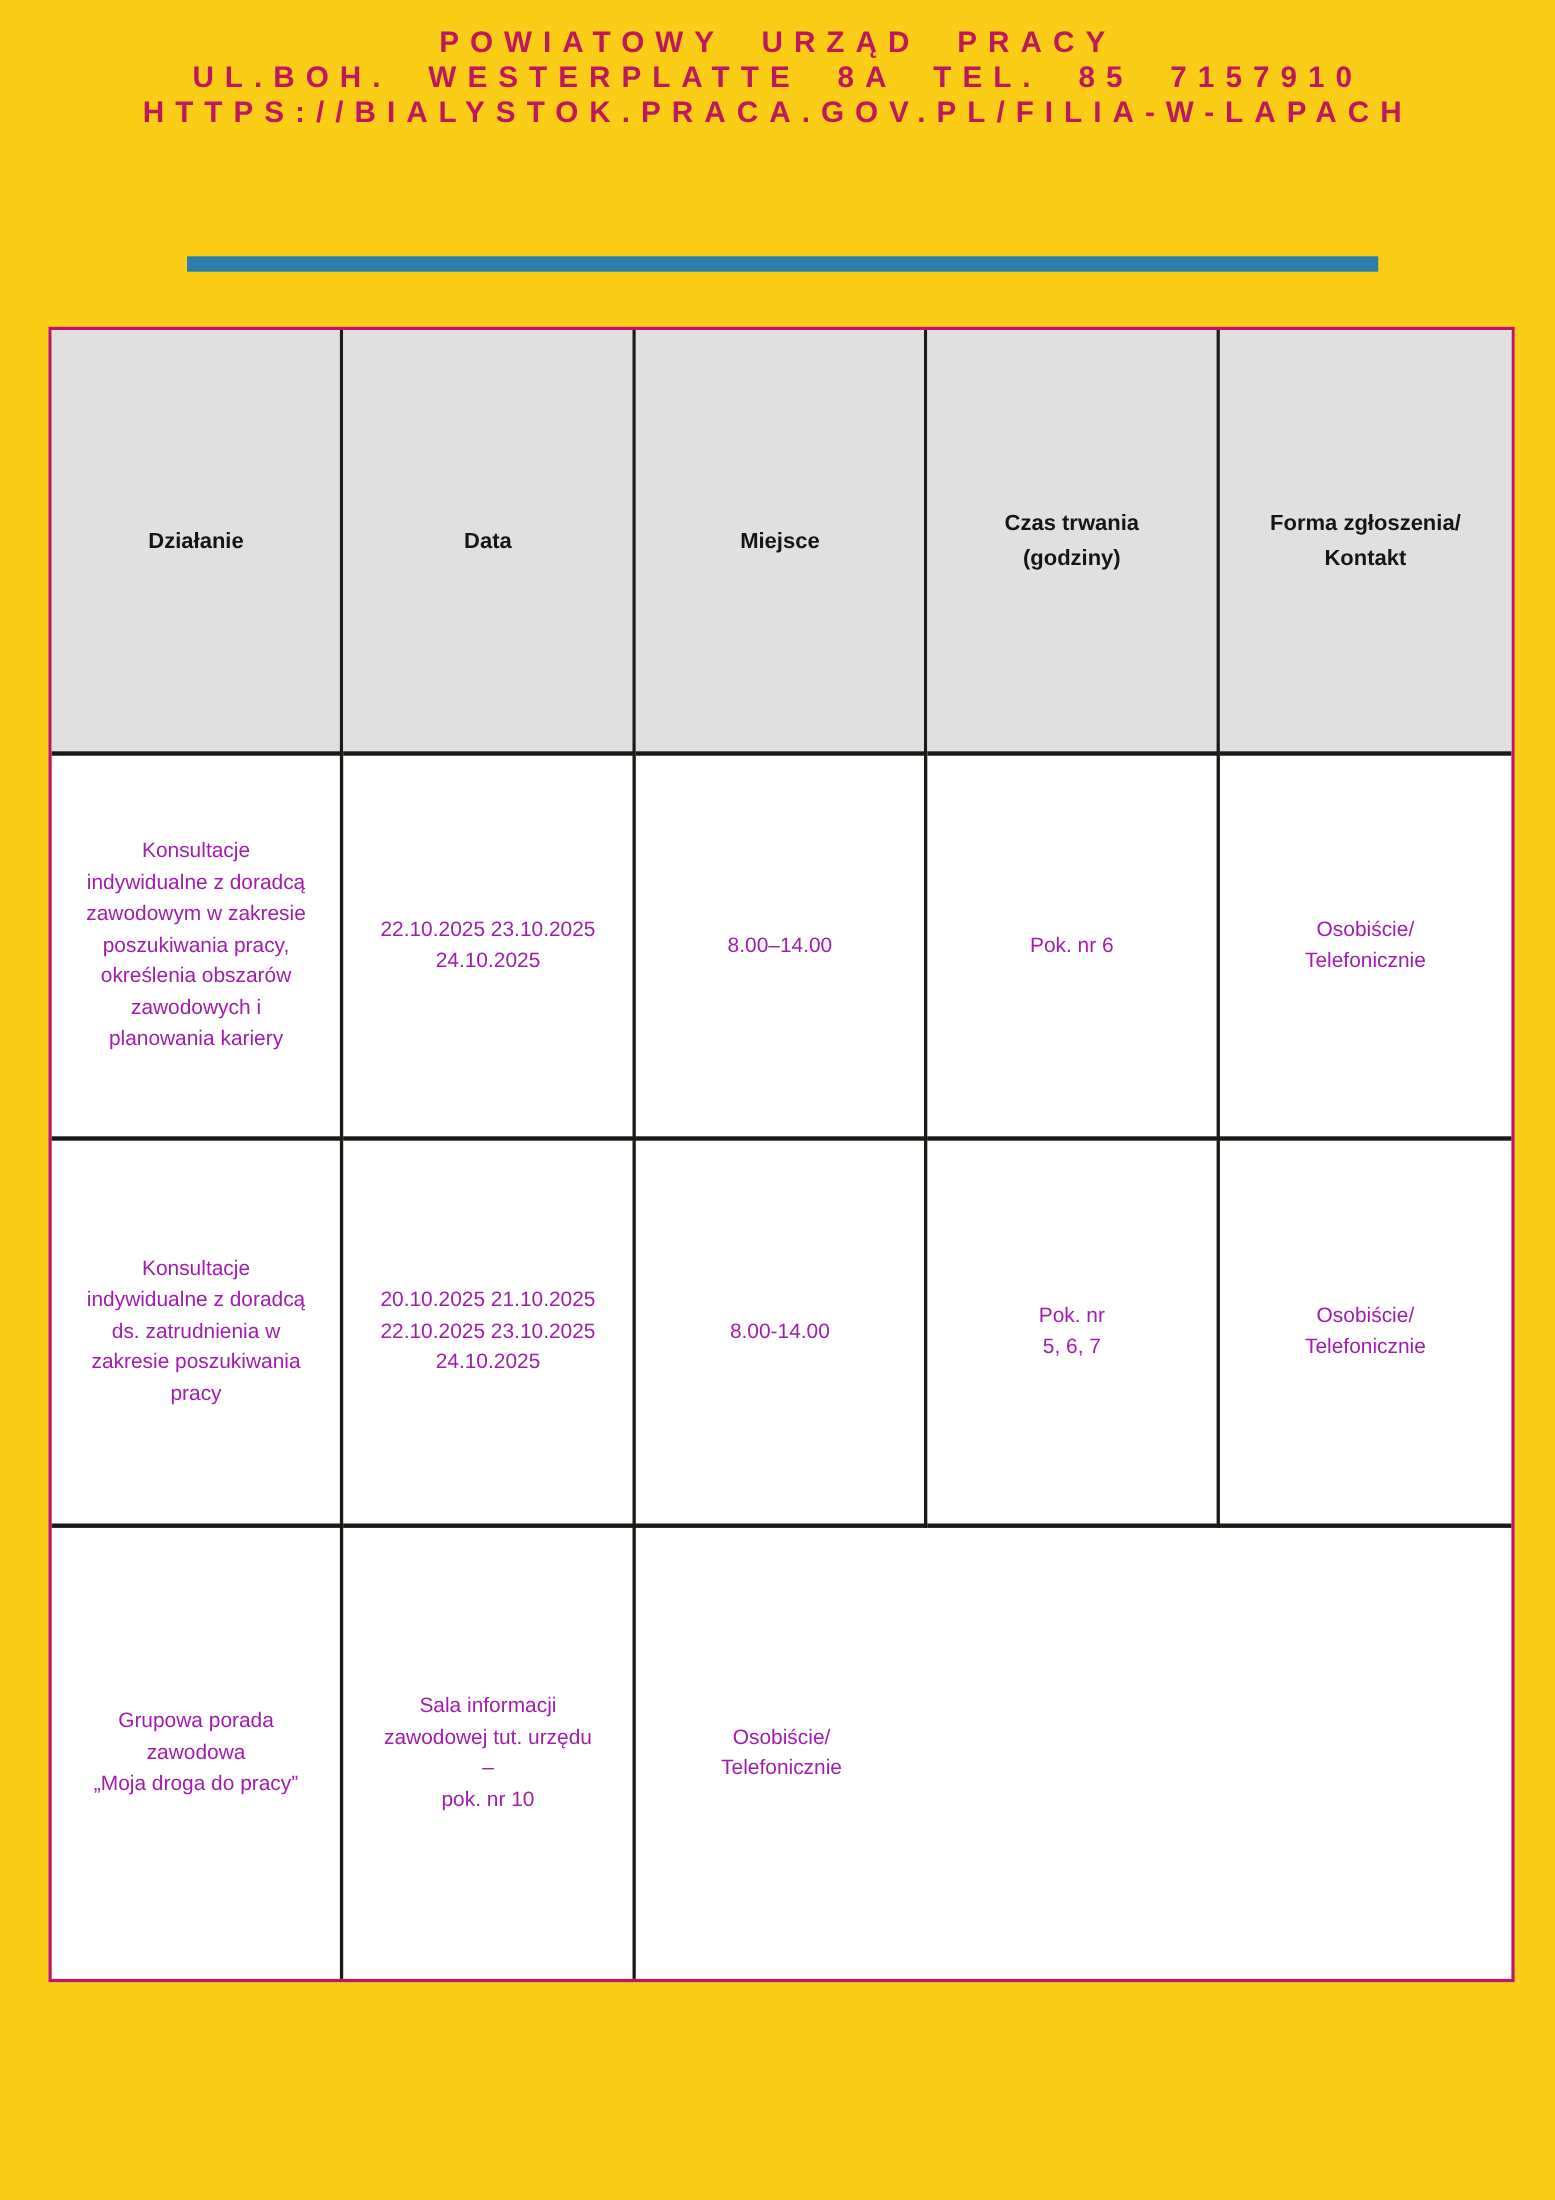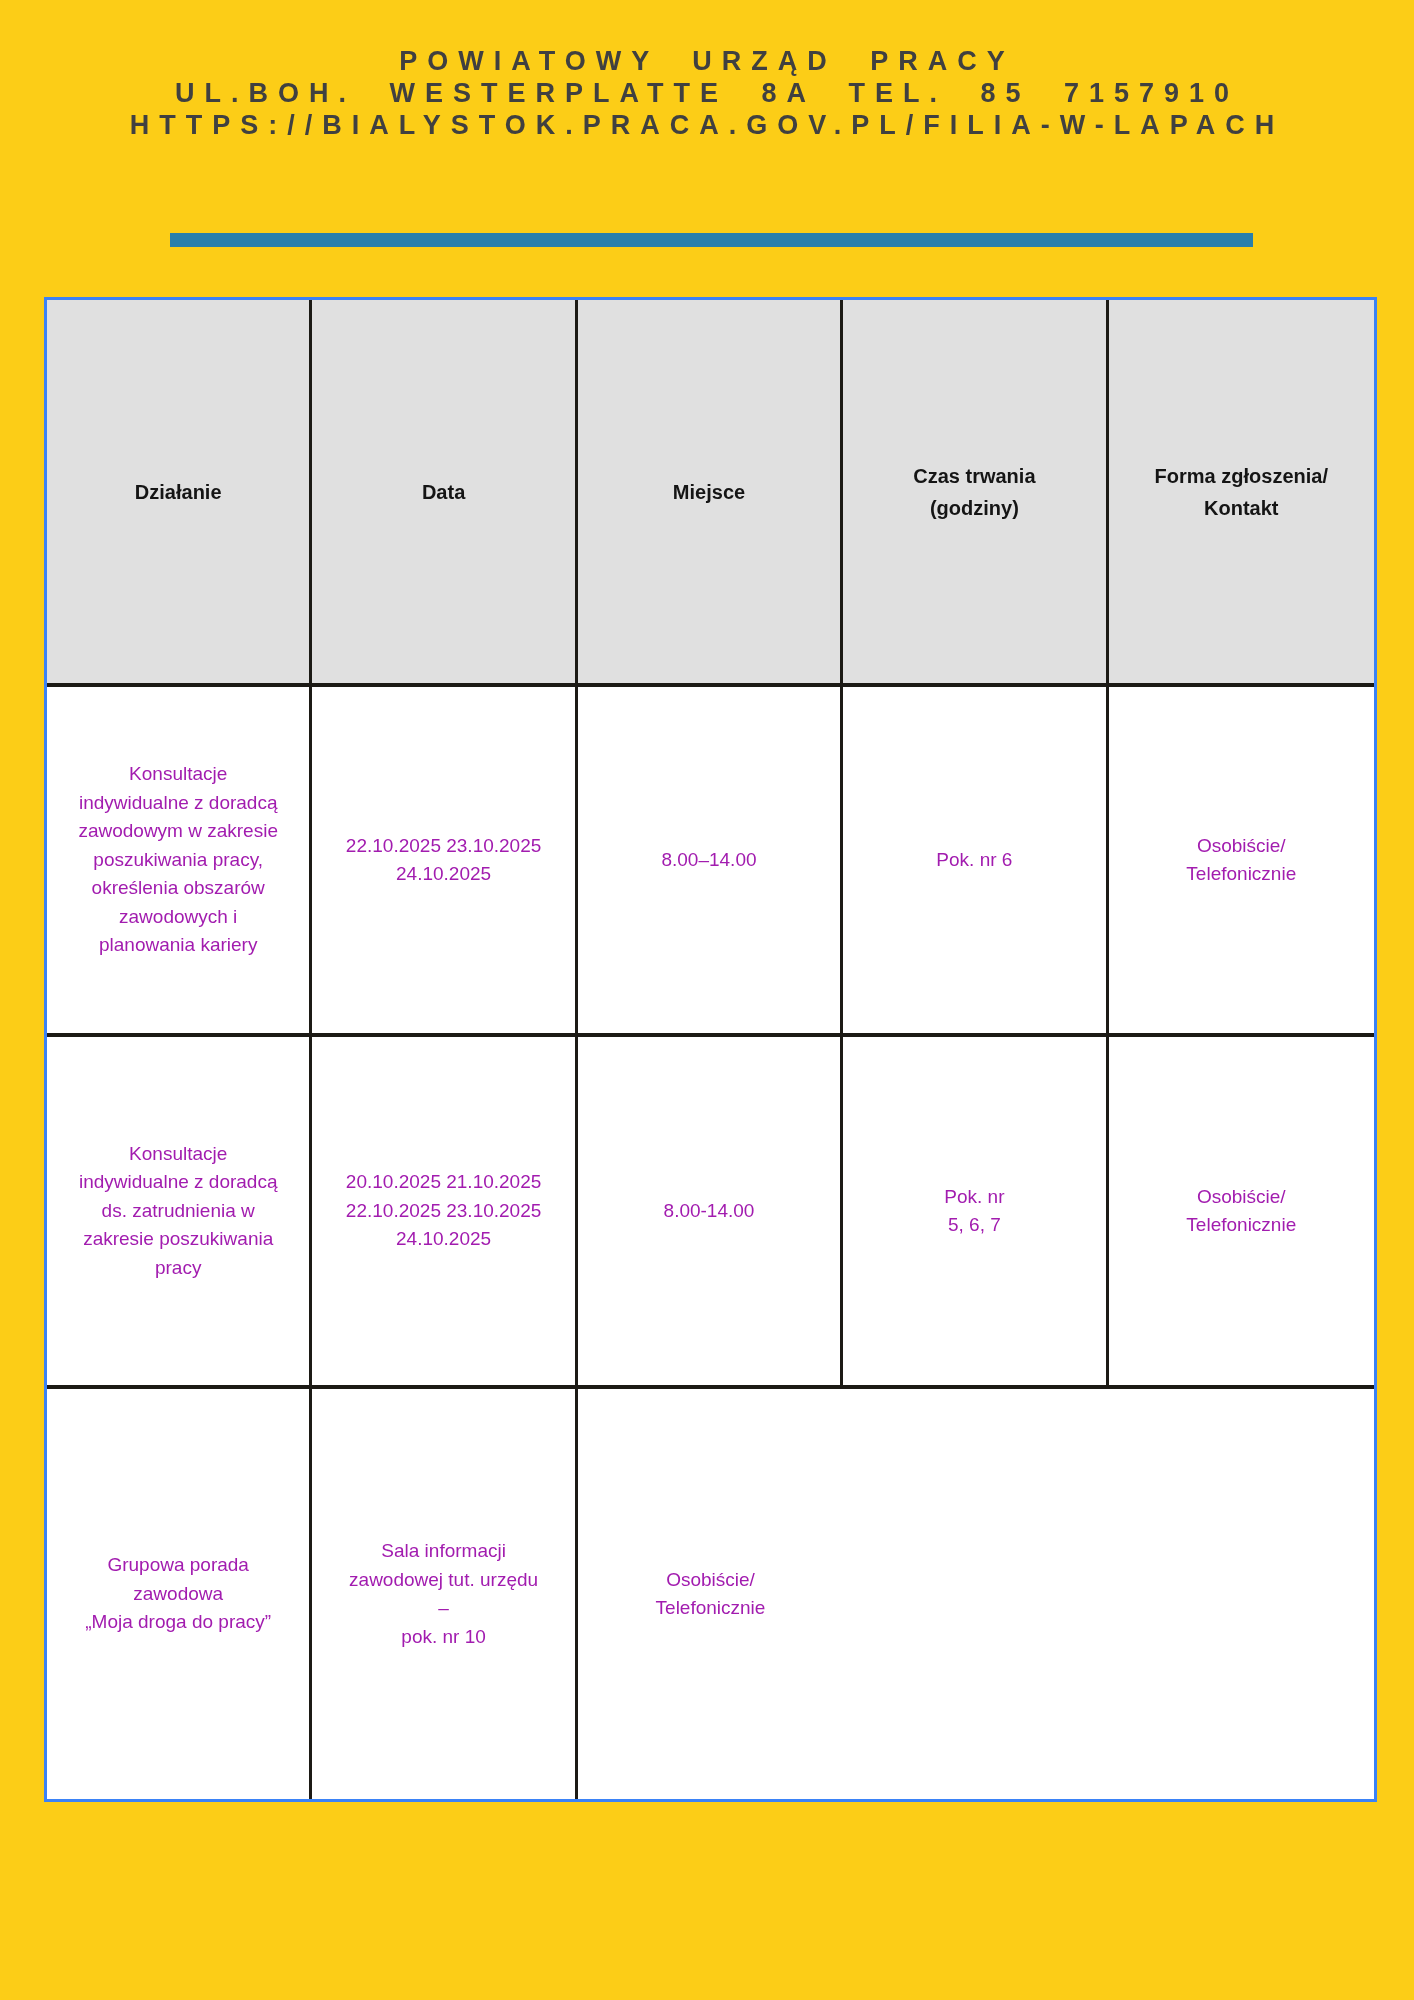--- a/index.html
+++ b/index.html
@@ -9,43 +9,42 @@
     position:relative;
     font-family:"Liberation Sans", sans-serif;
     overflow:hidden;
   }
 
   
   .header-block {
     position:absolute;
     left:0; top:22px; width:1414px;
     text-align:center;
-    color:#404040;
+    color:#be185d;
     font-weight:bold;
     font-size:27px;
     line-height:32px;
     letter-spacing:10px;
     word-spacing:16px;
     white-space:nowrap;
-    margin-top:23px;
   }
 
   .accent-bar {
     position:absolute;
     left:170px; top:233px;
     width:1083px; height:14px;
     background:#2a7fab;
   }
 
   
   .schedule-table {
     position:absolute;
     left:44px; top:297px;
     width:1327px; height:1499px;
-    border:3px solid #3b82f6;
+    border:3px solid #be185d;
     background:#ffffff;
     display:grid;
     grid-template-columns:repeat(5, 1fr);
     grid-template-rows:387px 350px 352px 1fr;
   }
   .cell {
     box-sizing:border-box;
     border-right:3px solid #1c1a15;
     border-bottom:4px solid #1c1a15;
     display:flex;

